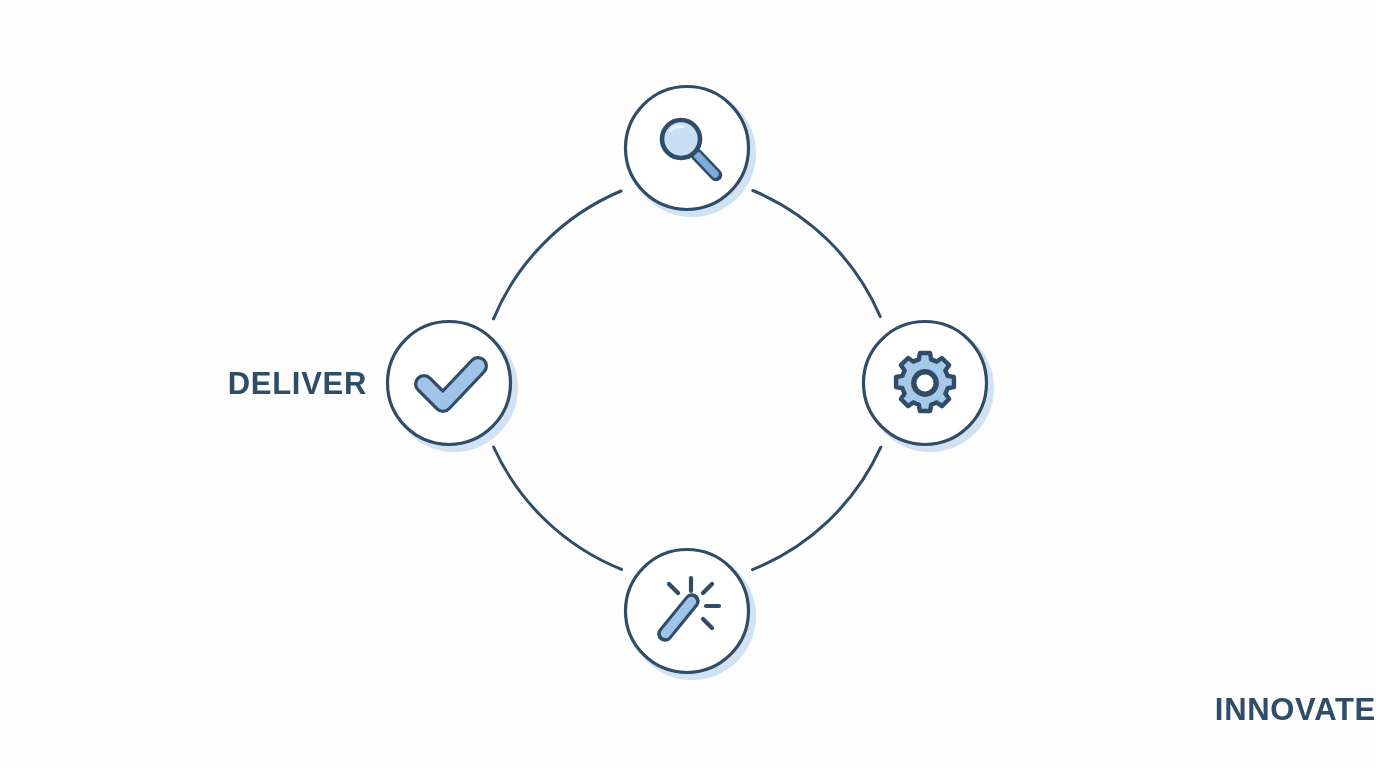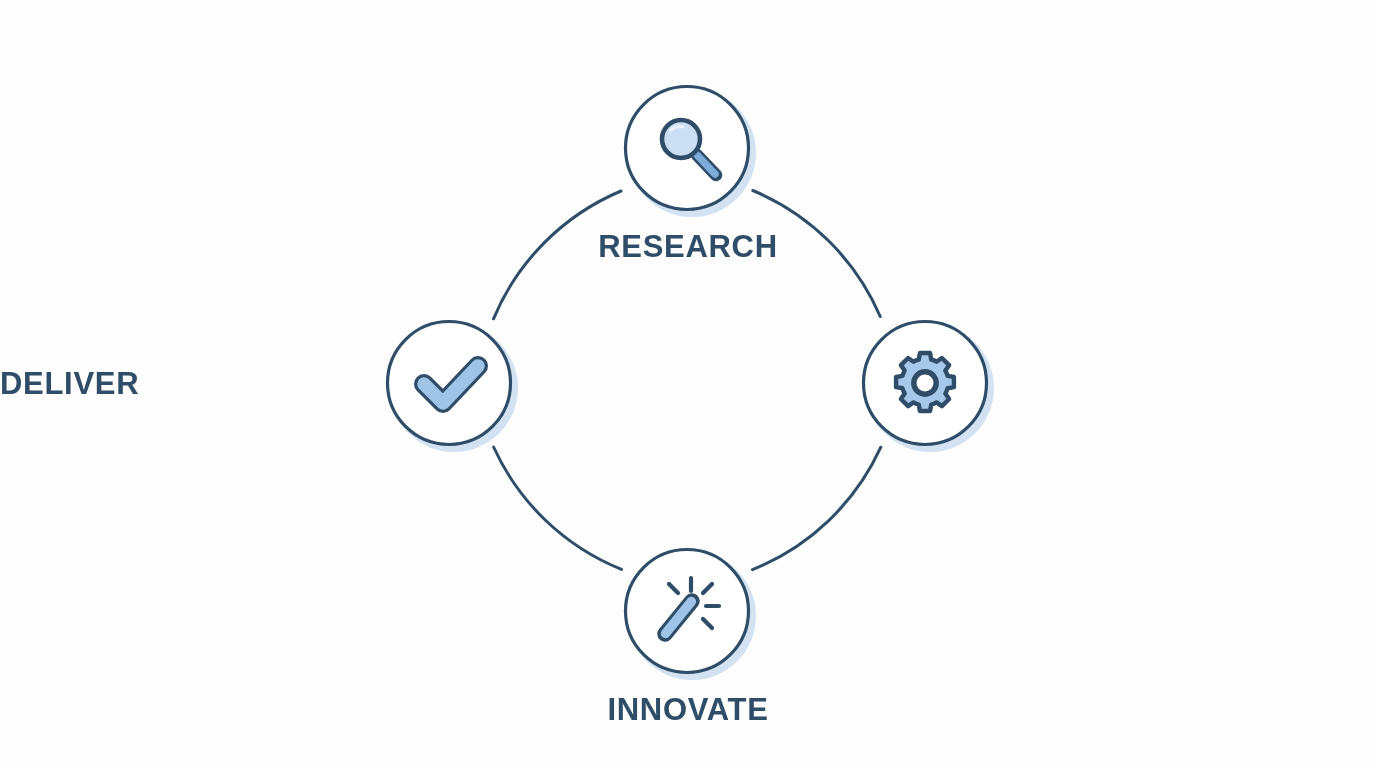--- a/index.html
+++ b/index.html
@@ -40,26 +40,27 @@
   #label-research {
     top: 231px;
     left: 0;
     width: 1376px;
     text-align: center;
   }
   #label-innovate {
     top: 694px;
     left: 0;
     width: 1376px;
-    text-align: center;
+    text-align: right;
   }
   #label-deliver {
     top: 368px;
     left: 0;
     width: 367px;
+    text-align: right;
   }
   #label-develop {
     top: 368px;
     left: 1007px;
     text-align: left;
   }
 </style>
 </head>
 <body>
 
@@ -138,20 +139,19 @@
     <g>
       <circle cx="454" cy="388" r="64" fill="#d2e2f3"></circle>
       <circle cx="449" cy="383" r="61.5" fill="#ffffff" stroke="#2f4d68" stroke-width="3.2"></circle>
       <g>
         <path d="M 424 384 L 443 403 L 478 366" fill="none" stroke="#2f4d68" stroke-width="20" stroke-linecap="round" stroke-linejoin="round"></path>
         <path d="M 424 384 L 443 403 L 478 366" fill="none" stroke="#9fc4e8" stroke-width="13.5" stroke-linecap="round" stroke-linejoin="round"></path>
       </g>
     </g>
   </svg>
 
-  <div class="node-label" id="label-research">RESEARCH</div>
 
 
   <div class="node-label" id="label-innovate">INNOVATE</div>
 
   <div class="node-label" id="label-deliver">DELIVER</div>
 
 </div>
 
 </body></html>

